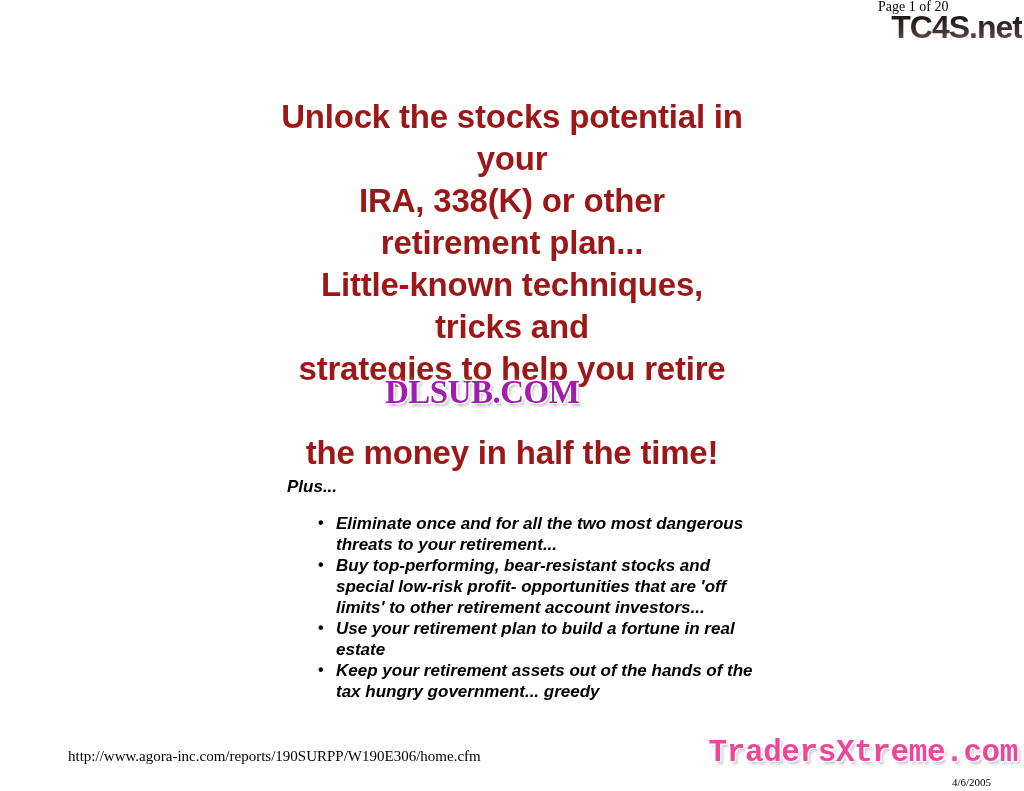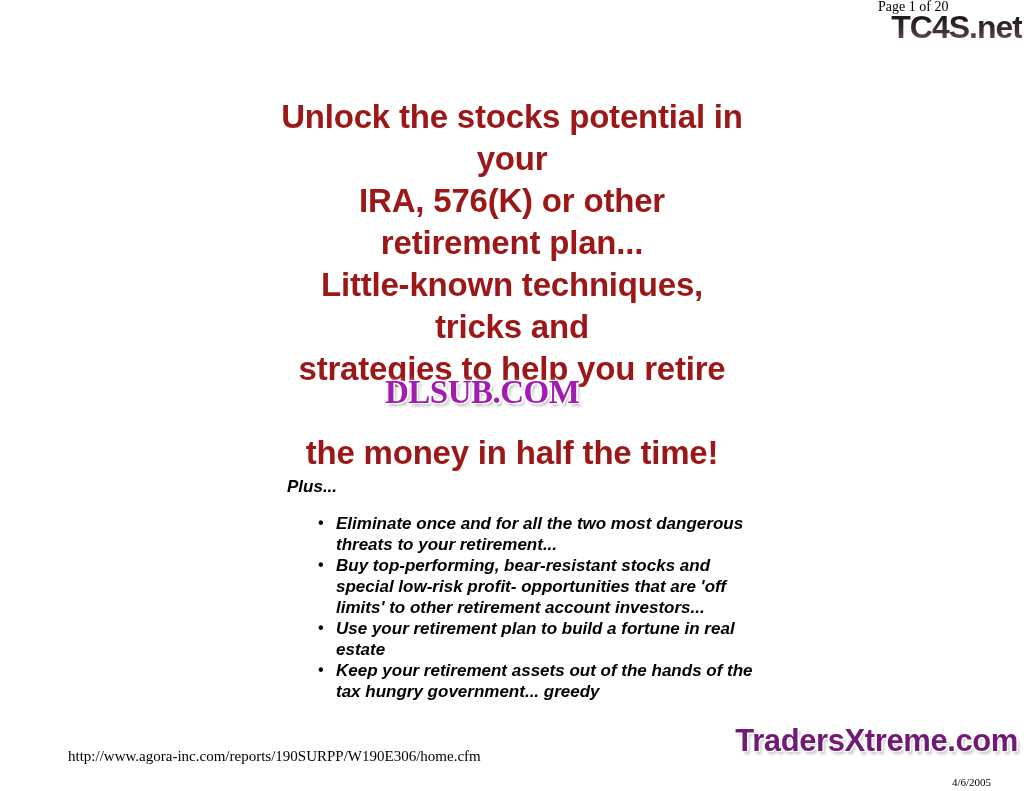--- a/index.html
+++ b/index.html
@@ -144,28 +144,28 @@
     bottom: 26px;
     left: 68px;
     font-family: "Liberation Serif", serif;
     font-size: 15px;
     color: #000000;
     white-space: nowrap;
     z-index: 2;
   }
   #tx-logo {
     position: absolute;
-    bottom: 34px;
+    bottom: 22px;
     right: 6px;
-    font-family: Liberation Sans, sans-serif;
+    font-family: Liberation Mono, monospace;
     font-weight: bold;
     font-size: 31px;
     line-height: 33px;
     letter-spacing: -0.4px;
-    color: #701a75;
+    color: #ec4899;
     text-shadow:
       -1.3px -1.3px 0 #ffffff,
        1.3px -1.3px 0 #ffffff,
       -1.3px  1.3px 0 #ffffff,
        1.3px  1.3px 0 #ffffff,
        0 0 5px #ffffff,
        2.5px 3px 3px rgba(120,120,120,0.5);
     white-space: nowrap;
     z-index: 5;
   }
@@ -184,21 +184,21 @@
 <body>
 
 <div id="page">
 
   <div id="tc4s-logo">TC4S.net</div>
   <div id="page-indicator">Page 1 of 20</div>
 
   <div id="title-block">
     <span class="tline">Unlock the stocks potential in</span>
     <span class="tline">your</span>
-    <span class="tline">IRA, 576(K) or other</span>
+    <span class="tline">IRA, 338(K) or other</span>
     <span class="tline">retirement plan...</span>
     <span class="tline">Little-known techniques,</span>
     <span class="tline">tricks and</span>
     <span class="tline">strategies to help you retire</span>
     <span class="tline hidden-line">on half</span>
     <span class="tline">the money in half the time!</span>
   </div>
 
   <div id="dlsub-watermark">DLSUB.COM</div>
 

